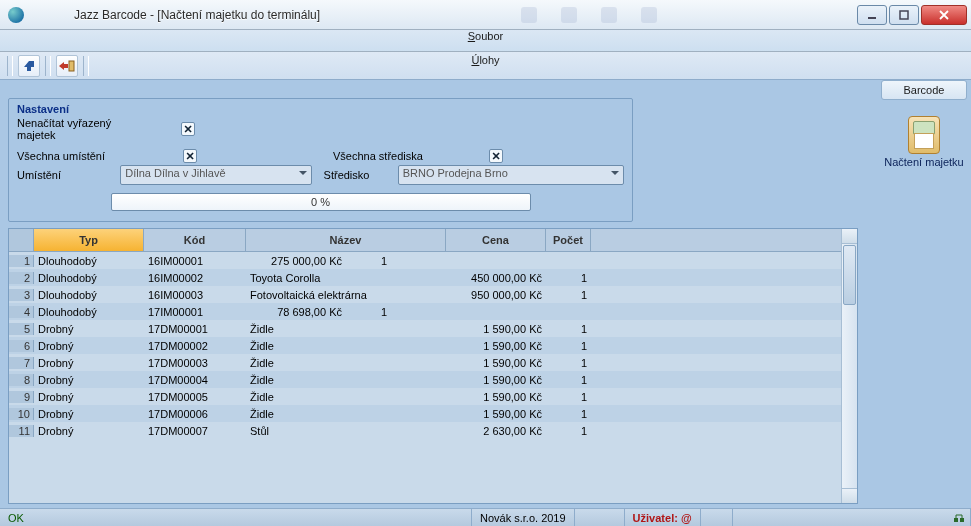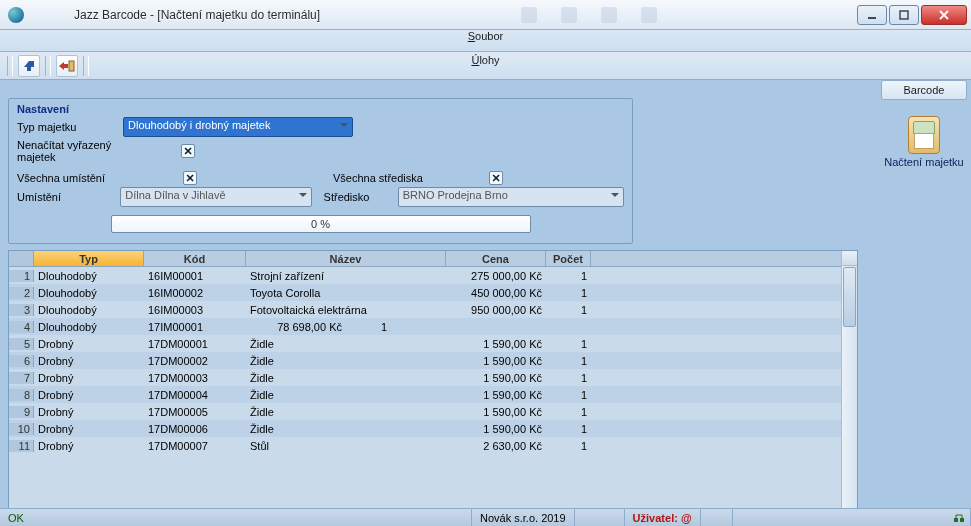--- a/index.html
+++ b/index.html
@@ -36,21 +36,21 @@
   .select { height:20px; border:1px solid #6c8cab; background:#fff; font-size:11px; padding:1px 20px 1px 4px; position:relative; border-radius:2px; }
   .select.sel-hl { background:#2e74d0; color:#fff; border-color:#1b4e8e; }
   .select.disabled { background:#d7e3f0; color:#555; }
   .select::after { content:""; position:absolute; right:4px; top:50%; transform:translateY(-50%); border:4px solid transparent; border-top-color:#456; }
   .chk { width:14px; height:14px; border:1px solid #6c8cab; background:#f3f8fc; display:flex; align-items:center; justify-content:center; color:#123; font-weight:bold; font-size:11px; line-height:1; border-radius:2px; }
   
   .progressrow { margin-top:8px; display:flex; justify-content:center; }
   .progress { width:420px; height:18px; border:1px solid #6c8cab; border-radius:2px; background:linear-gradient(#fff,#eef4fa); display:flex; align-items:center; justify-content:center; color:#333; font-size:11px; }
 
   .tablewrap { border:1px solid #7a9ec2; background:#c9daea; width:850px; height:276px; display:flex; flex-direction:column; position:relative; }
-  .thead { display:flex; background:#b9cde2; border-bottom:1px solid #8aa7c3; height:16px; }
+  .thead { display:flex; background:#b9cde2; border-bottom:1px solid #8aa7c3; height:23px; }
   .thead .th { border-right:1px solid #8aa7c3; display:flex; align-items:center; justify-content:center; font-weight:bold; font-size:11px; color:#333; }
   .th-sorted { background: linear-gradient(#fdd27a,#f6b332); color:#3a2400; }
   .tbody { flex:1; overflow:hidden; background:#c9daea; }
   .tr { display:flex; height:17px; align-items:center; }
   .tr:nth-child(even) { background:#bdd2e6; }
   .td { overflow:hidden; white-space:nowrap; text-overflow:ellipsis; padding:0 4px; font-size:11px; color:#000; }
   .rownum { width:25px; text-align:right; background:#b0c7dd; border-right:1px solid #8aa7c3; color:#333; padding-right:3px; }
   .col-typ { width:110px; }
   .col-kod { width:102px; }
   .col-naz { width:200px; }
@@ -138,26 +138,20 @@
   <span>Načtení majetku do terminálu</span>
 </div>
 
 <div class="upper-bg"></div>
 
 <div class="content-col">
 
   <div class="settings-panel">
     <div class="settings-title">Nastavení</div>
 
-    <div class="frow">
-      <span class="lbl lblw2">Typ majetku</span>
-      <div class="select sel-hl" style="width:230px">
-        <span>Dlouhodobý i drobný majetek</span>
-      </div>
-    </div>
 
     <div class="frow">
       <span class="lbl lblw">Nenačítat vyřazený majetek</span>
       <span style="width:20px"></span>
       <div class="chk">✕</div>
     </div>
 
     <div class="frow" style="margin-top:8px">
       <span class="lbl" style="width:160px">Všechna umístění</span>
       <div class="chk">✕</div>
@@ -192,21 +186,20 @@
       <div class="th col-naz">Název</div>
       <div class="th col-cena">Cena</div>
       <div class="th col-pocet">Počet</div>
       <div class="th" style="flex:1"></div>
     </div>
     <div class="tbody" id="tbody">
         <div class="tr">
           <div class="td rownum">1</div>
           <div class="td col-typ">Dlouhodobý</div>
           <div class="td col-kod">16IM00001</div>
-          <div class="td col-naz">Strojní zařízení</div>
           <div class="td col-cena">275 000,00 Kč</div>
           <div class="td col-pocet">1</div>
         </div>
         <div class="tr">
           <div class="td rownum">2</div>
           <div class="td col-typ">Dlouhodobý</div>
           <div class="td col-kod">16IM00002</div>
           <div class="td col-naz">Toyota Corolla</div>
           <div class="td col-cena">450 000,00 Kč</div>
           <div class="td col-pocet">1</div>

